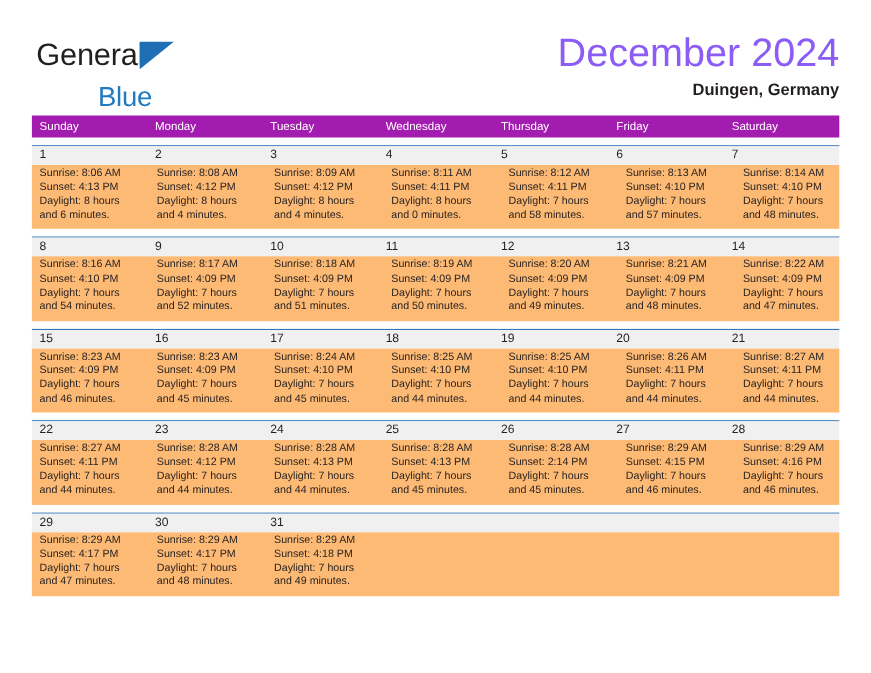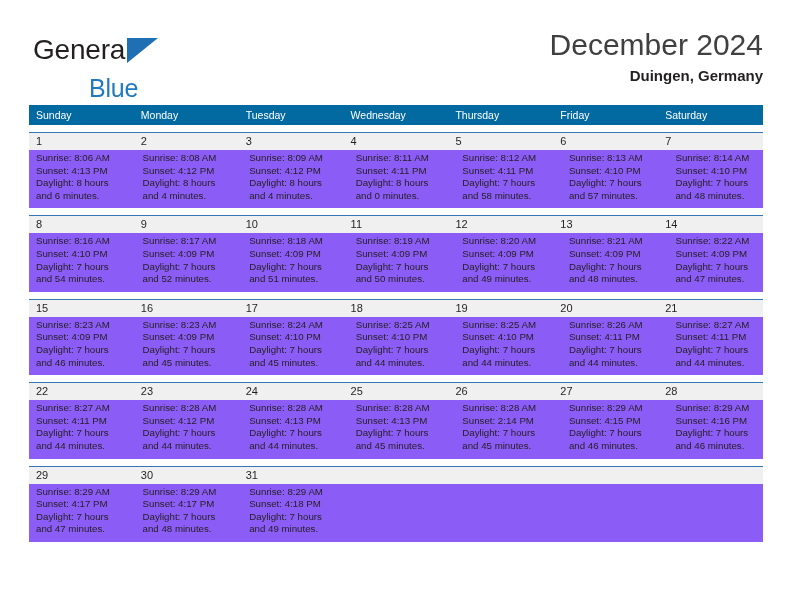--- a/index.html
+++ b/index.html
@@ -64,23 +64,23 @@
     border-bottom: 25px solid transparent;
   }
 
   .title-block {
     position: absolute;
     right: 0;
     top: 0;
     text-align: right;
   }
   .cal-title {
-    font-size: 30px;
+    font-size: 36px;
     font-weight: normal;
-    color: #404040;
+    color: #8b5cf6;
     line-height: 1.12;
     white-space: nowrap;
   }
   .cal-subtitle {
     margin-top: 6px;
     font-size: 15px;
     font-weight: bold;
     color: #231f20;
     line-height: 1.1;
     white-space: nowrap;
@@ -88,21 +88,21 @@
 
   
   .calendar {
     position: absolute;
     left: 29px;
     top: 105px;
     width: 734px;
   }
   .weekdays {
     display: flex;
-    background: #0369a1;
+    background: #a21caf;
     height: 20px;
   }
   .weekday {
     flex: 1 1 0;
     color: #ffffff;
     font-size: 10.5px;
     line-height: 20px;
     padding-left: 7px;
     box-sizing: border-box;
     white-space: nowrap;
@@ -118,21 +118,21 @@
     margin-top: 0;
     border-top: none;
   }
   .week-daynums {
     display: flex;
     background: #f0f0f0;
     height: 17px;
   }
   .week-body {
     display: flex;
-    background: #8b5cf6;
+    background: #fdba74;
     gap: 12px;
   }
   .daynum-cell {
     flex: 1 1 0;
     box-sizing: border-box;
     padding-left: 7px;
     font-size: 11px;
     line-height: 17px;
     color: #231f20;
   }

